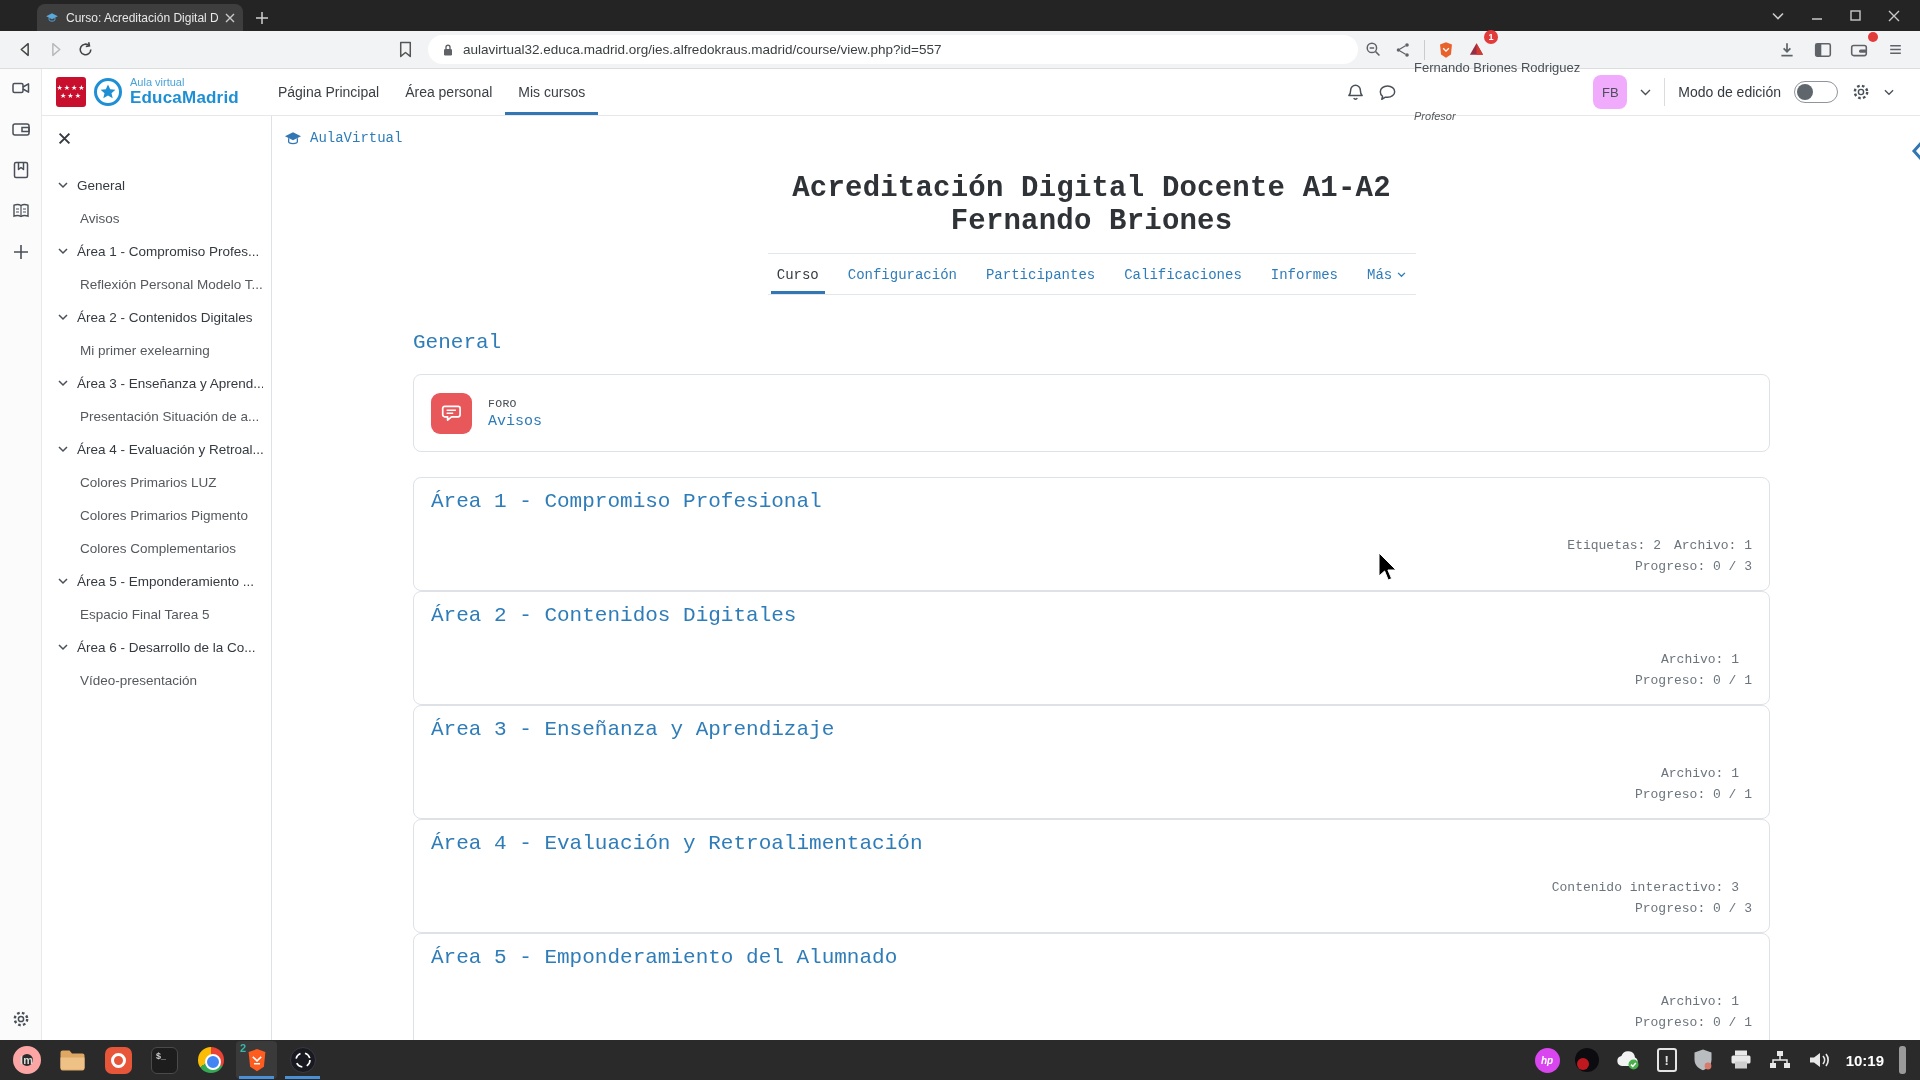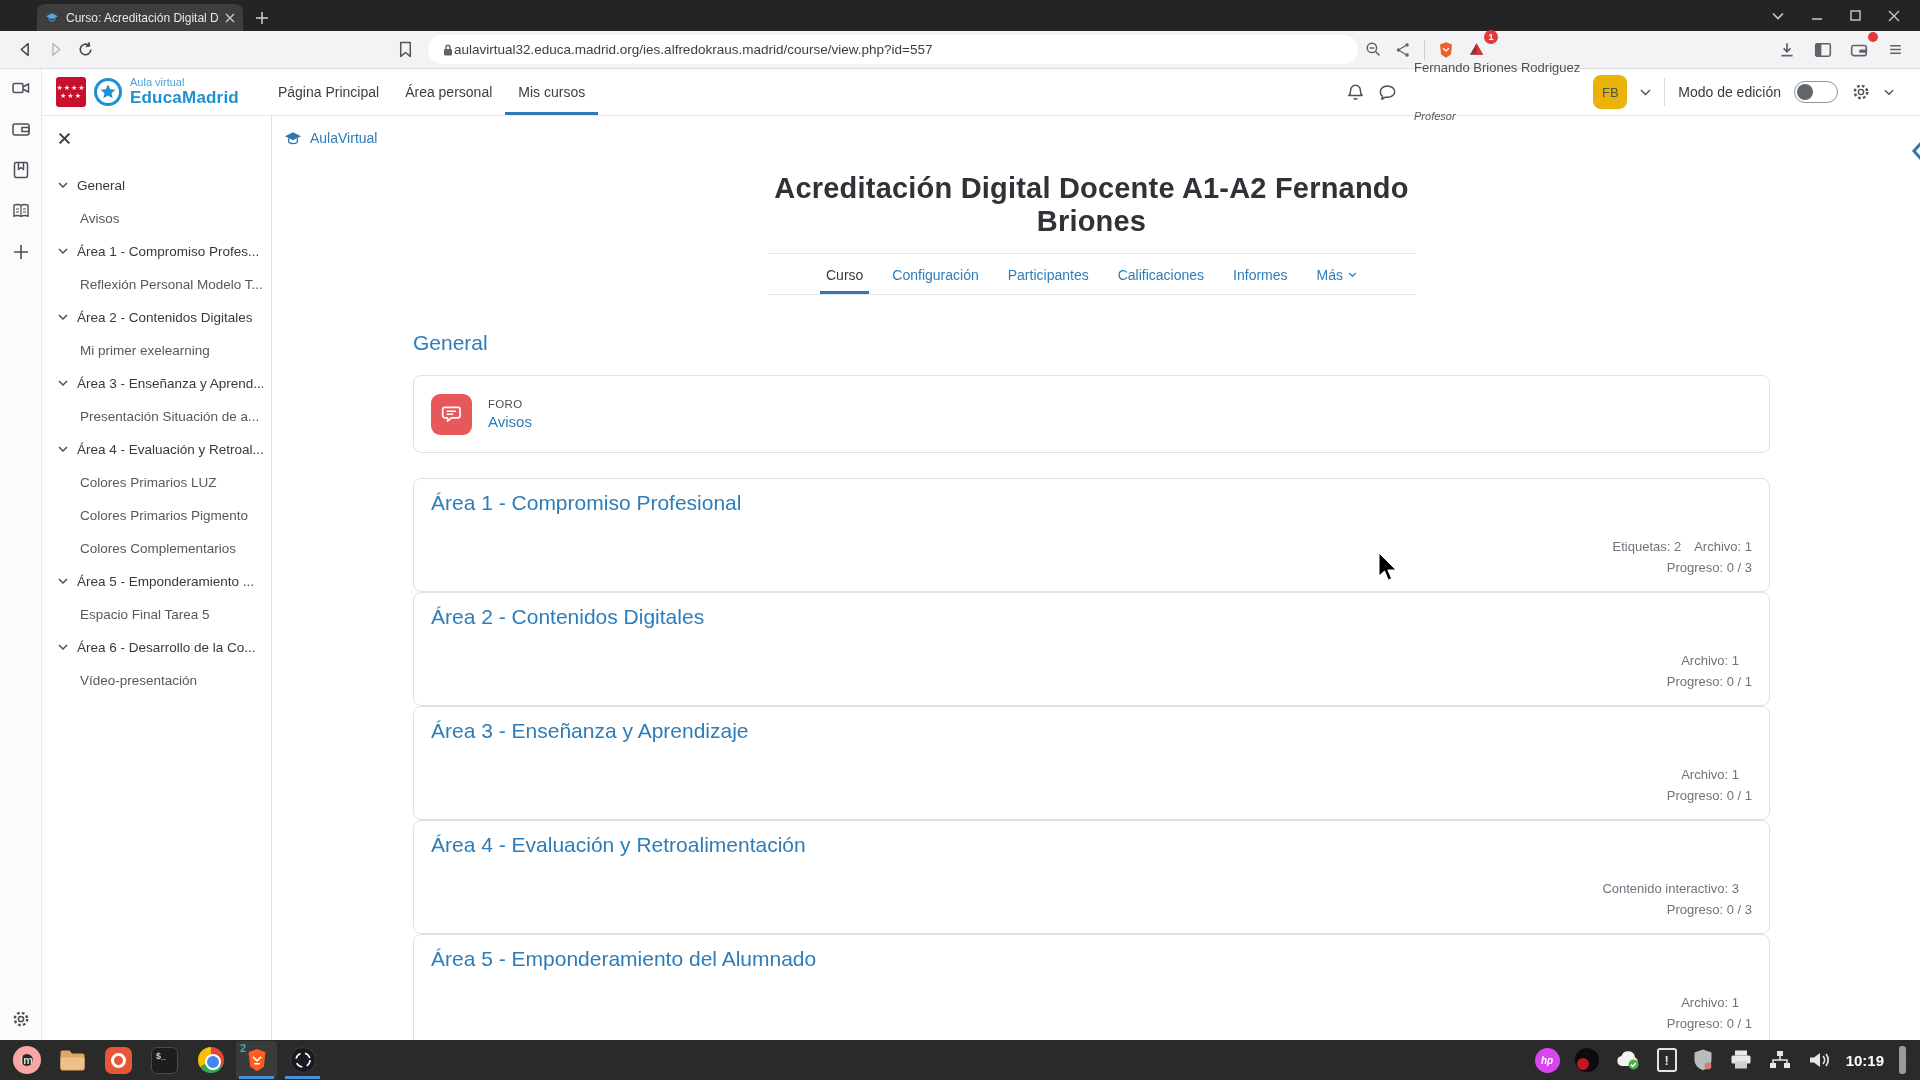--- a/index.html
+++ b/index.html
@@ -13,21 +13,21 @@
           display:flex; align-items:center; gap:7px; padding:0 8px; color:#e8e8e8; font-size:12px; }
   .btab-title { flex:1; white-space:nowrap; overflow:hidden; }
   .newtab { margin-left:12px; margin-bottom:6px; }
   .win-controls { margin-left:auto; display:flex; align-items:center; gap:27px; padding:0 20px; height:100%; }
 
   
   .toolbar { height:38px; background:#f2f3f4; border-bottom:1px solid #ddd; display:flex; align-items:center; padding:0 10px; }
   .tbi { width:30px; height:30px; display:flex; align-items:center; justify-content:center; }
   .bookmark-btn { margin-left:290px; }
   .urlbar { width:930px; height:29px; background:#fff; border-radius:15px; display:flex; align-items:center;
-            padding:0 14px; margin-left:8px; font-size:13.5px; color:#3c4043; }
+            gap:9px; padding:0 14px; margin-left:8px; font-size:13.5px; color:#3c4043; }
   .url-text { white-space:nowrap; overflow:hidden; }
   .tb-divider { width:1px; height:20px; background:#c9cccf; margin:0 6px; }
   .badge-red { position:absolute; top:-5px; right:-7px; min-width:14px; height:14px; border-radius:7px; background:#e23b3b;
                color:#fff; font-size:9px; font-weight:bold; display:flex; align-items:center; justify-content:center; padding:0 3px; }
   .dot-red { position:absolute; top:-3px; right:-4px; width:10px; height:10px; border-radius:50%; background:#e23b3b; }
   .tb-right { margin-left:auto; display:flex; align-items:center; gap:6px; }
   .relw { position:relative; }
 
   
   .app-row { display:flex; height:971px; }
@@ -46,37 +46,37 @@
   .logotext .l1 { font-size:11px; color:#4aa3d8; }
   .logotext .l2 { font-size:17px; font-weight:bold; color:#1e8fd5; letter-spacing:.2px; }
   .mainnav { display:flex; margin-left:26px; height:100%; }
   .nav-item { display:flex; align-items:center; padding:0 13px; font-size:14px; color:#3a3f44; border-bottom:3px solid transparent; border-top:3px solid transparent; cursor:pointer; }
   .nav-item.active { border-bottom-color:#3277b3; }
   .hdr-right { margin-left:auto; display:flex; align-items:center; gap:13px; }
   .hicon { color:#495057; }
   .userblock { text-align:left; line-height:1.15; margin-left:4px; }
   .uname { font-size:13px; color:#495057; }
   .urole { font-size:11px; color:#55595d; font-style:italic;margin-top:34px; }
-  .avatar { width:34px; height:34px; border-radius:8px; background:#eab308; color:#495057; font-size:13px;
+  .avatar { width:34px; height:34px; border-radius:8px; background:#f0abfc; color:#495057; font-size:13px;
             display:flex; align-items:center; justify-content:center; }
   .hdr-divider { width:1px; height:28px; background:#dcdcdc; }
   .editlabel { font-size:14px; color:#343a40; }
   .toggle { width:44px; height:22px; border:1px solid #8f959a; border-radius:11px; background:#fff; position:relative; }
   .toggle .knob { position:absolute; left:2px; top:2px; width:16px; height:16px; border-radius:50%; background:#5f666c; }
 
   
   .page { display:flex; flex:1; min-height:0; }
   .drawer { width:230px; border-right:1px solid #dee2e6; padding:16px 8px 0 16px; overflow:hidden; }
   .drawer-close { width:16px; height:16px; color:#343a40; margin-bottom:21px; cursor:pointer; }
   .ci-row { height:33px; display:flex; align-items:center; gap:9px; font-size:13.5px; white-space:nowrap; overflow:hidden; cursor:pointer; }
   .ci-row.section { color:#343a40; }
   .ci-row.item { color:#55595d; padding-left:22px; }
   .chev { color:#495057; flex:none; }
 
-  .content { flex:1; position:relative; padding:14px 0 4px 12px; overflow:hidden; min-width:0; }
+  .content { flex:1; position:relative; padding:14px 0 4px 12px; overflow:hidden; min-width:0;font-family:Liberation Mono, monospace; }
   .breadcrumb { display:flex; align-items:center; gap:8px; font-size:14px; color:#2e7cb8; cursor:pointer; }
   .drawer-toggle-right { position:absolute; right:-6px; top:22px; color:#3277b3; cursor:pointer; }
 
   .course-col { width:1357px; margin-left:129px; }
   .course-head { width:648px; margin:26px auto 0; text-align:center; }
   .course-title { font-size:29px; font-weight:bold; color:#2f3337; letter-spacing:.2px; }
   .head-rule { border:none; border-top:1px solid #e4e7ea; margin-top:15px; }
   .tabsrow { display:flex; justify-content:center; gap:17px; border-bottom:1px solid #e4e7ea; padding-top:13px; font-size:14px;align-items:center; }
   .ctab { color:#2e7cb8; padding:0 6px 11px; display:flex; align-items:center; gap:5px; cursor:pointer; }
   .ctab.active { color:#343a40; box-shadow:inset 0 -3px 0 #3277b3; }

